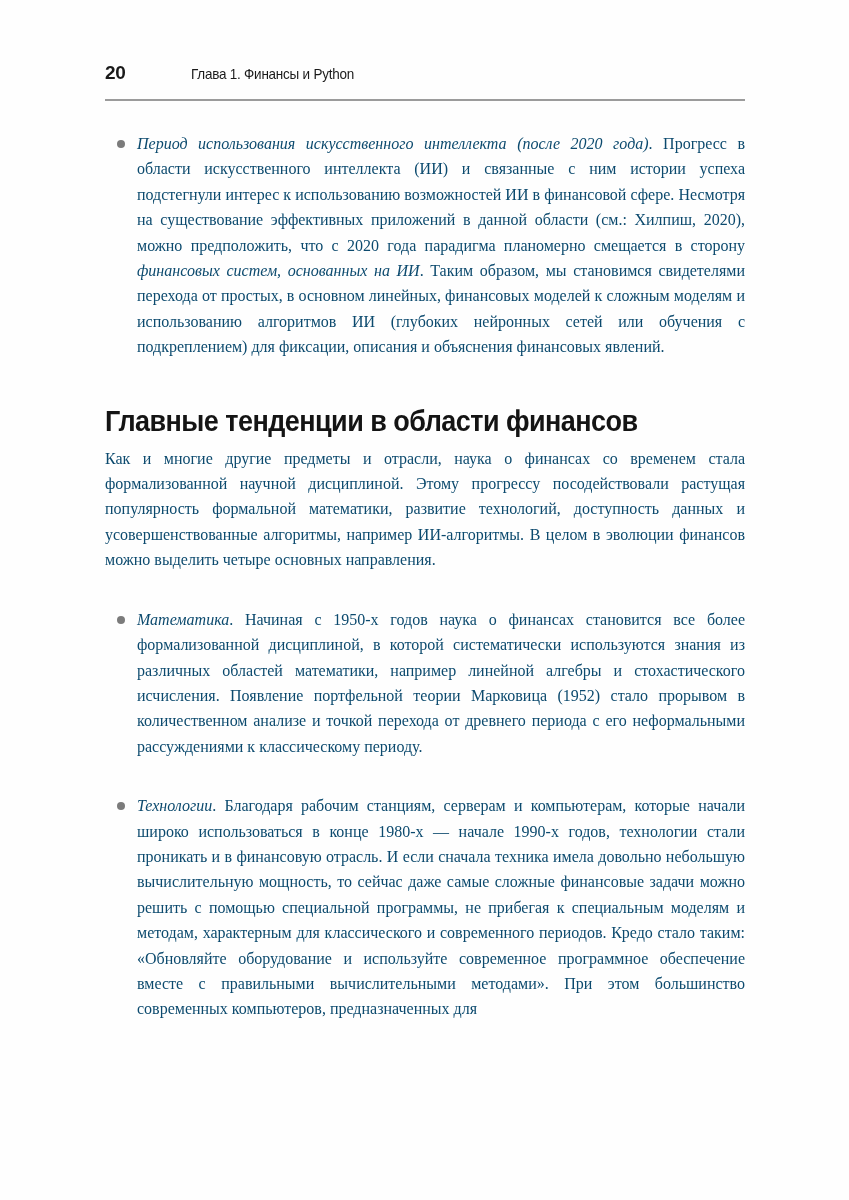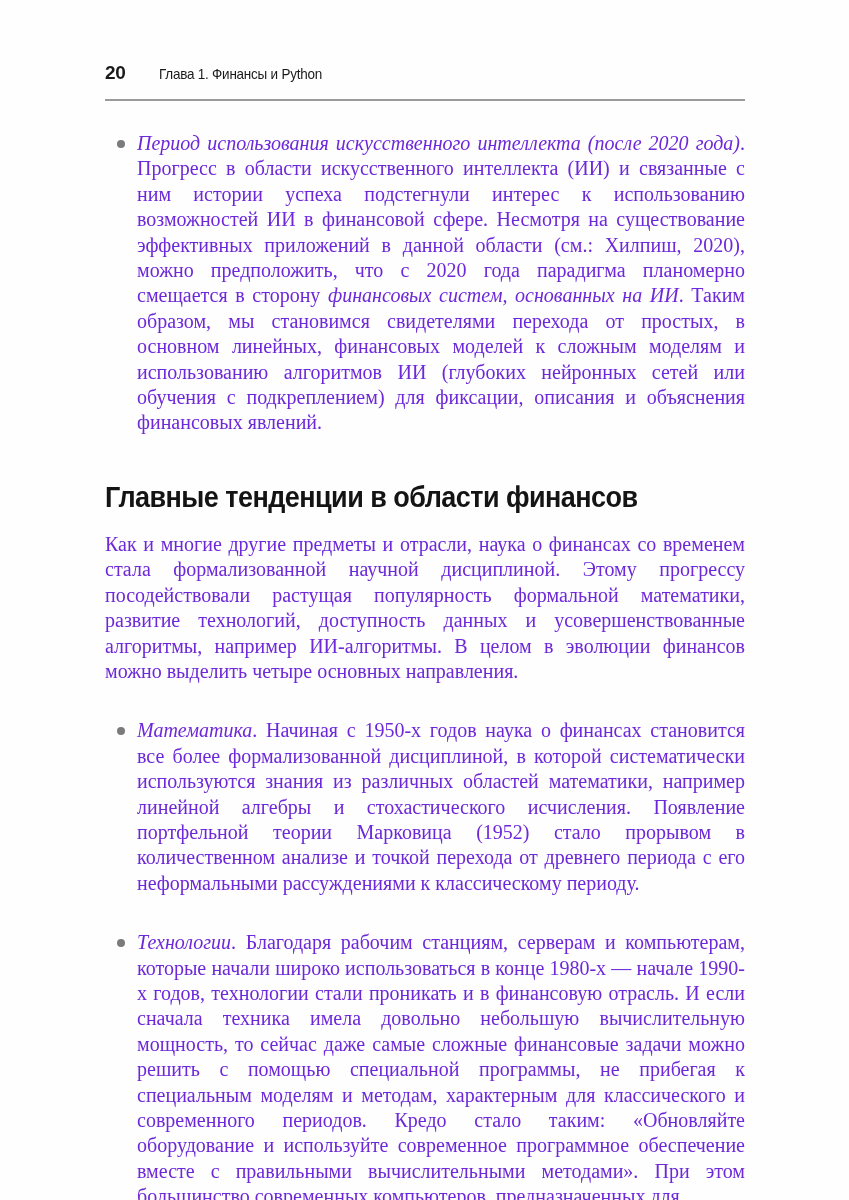--- a/index.html
+++ b/index.html
@@ -29,20 +29,21 @@
     left: 105px;
     top: 62px;
     width: 640px;
   }
 
   
   .header {
     display: flex;
     align-items: baseline;
     height: 30px;
+    gap: 32px;
   }
   .header-folio {
     font-family: "Liberation Sans", "DejaVu Sans", sans-serif;
     font-weight: bold;
     font-size: 19px;
     letter-spacing: -0.3px;
     color: #1a1a1a;
     width: 54px;
     flex: none;
   }
@@ -56,30 +57,30 @@
   }
   .header-rule {
     margin-top: 7px;
     height: 2px;
     background: #9b9b9b;
     width: 640px;
   }
 
   
   .para {
-    font-size: 20px;
+    font-size: 16px;
     line-height: 25.4px;
     text-align: justify;
     text-justify: inter-word;
     hyphens: manual;
-    color: #6d28d9;
+    color: #0c4a6e;
   }
 
   .lead-para {
-    margin-top: 18px;
+    margin-top: 8px;
   }
 
   
   .bullet {
     position: relative;
     padding-left: 32px;
     margin-top: 34px;
   }
   .bullet .dot {
     position: absolute;

